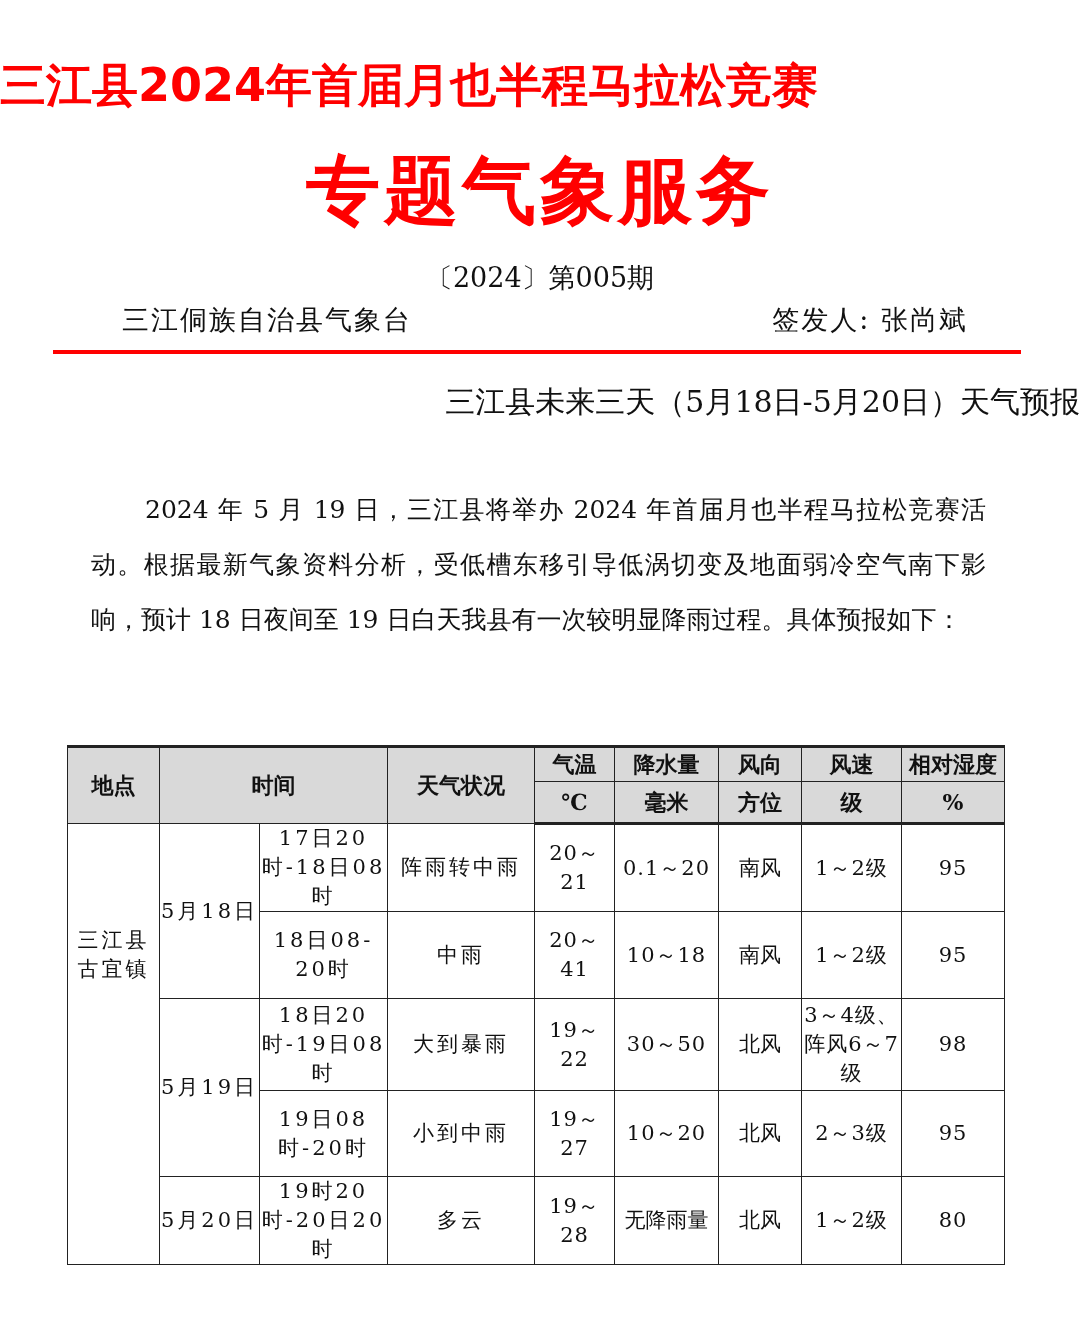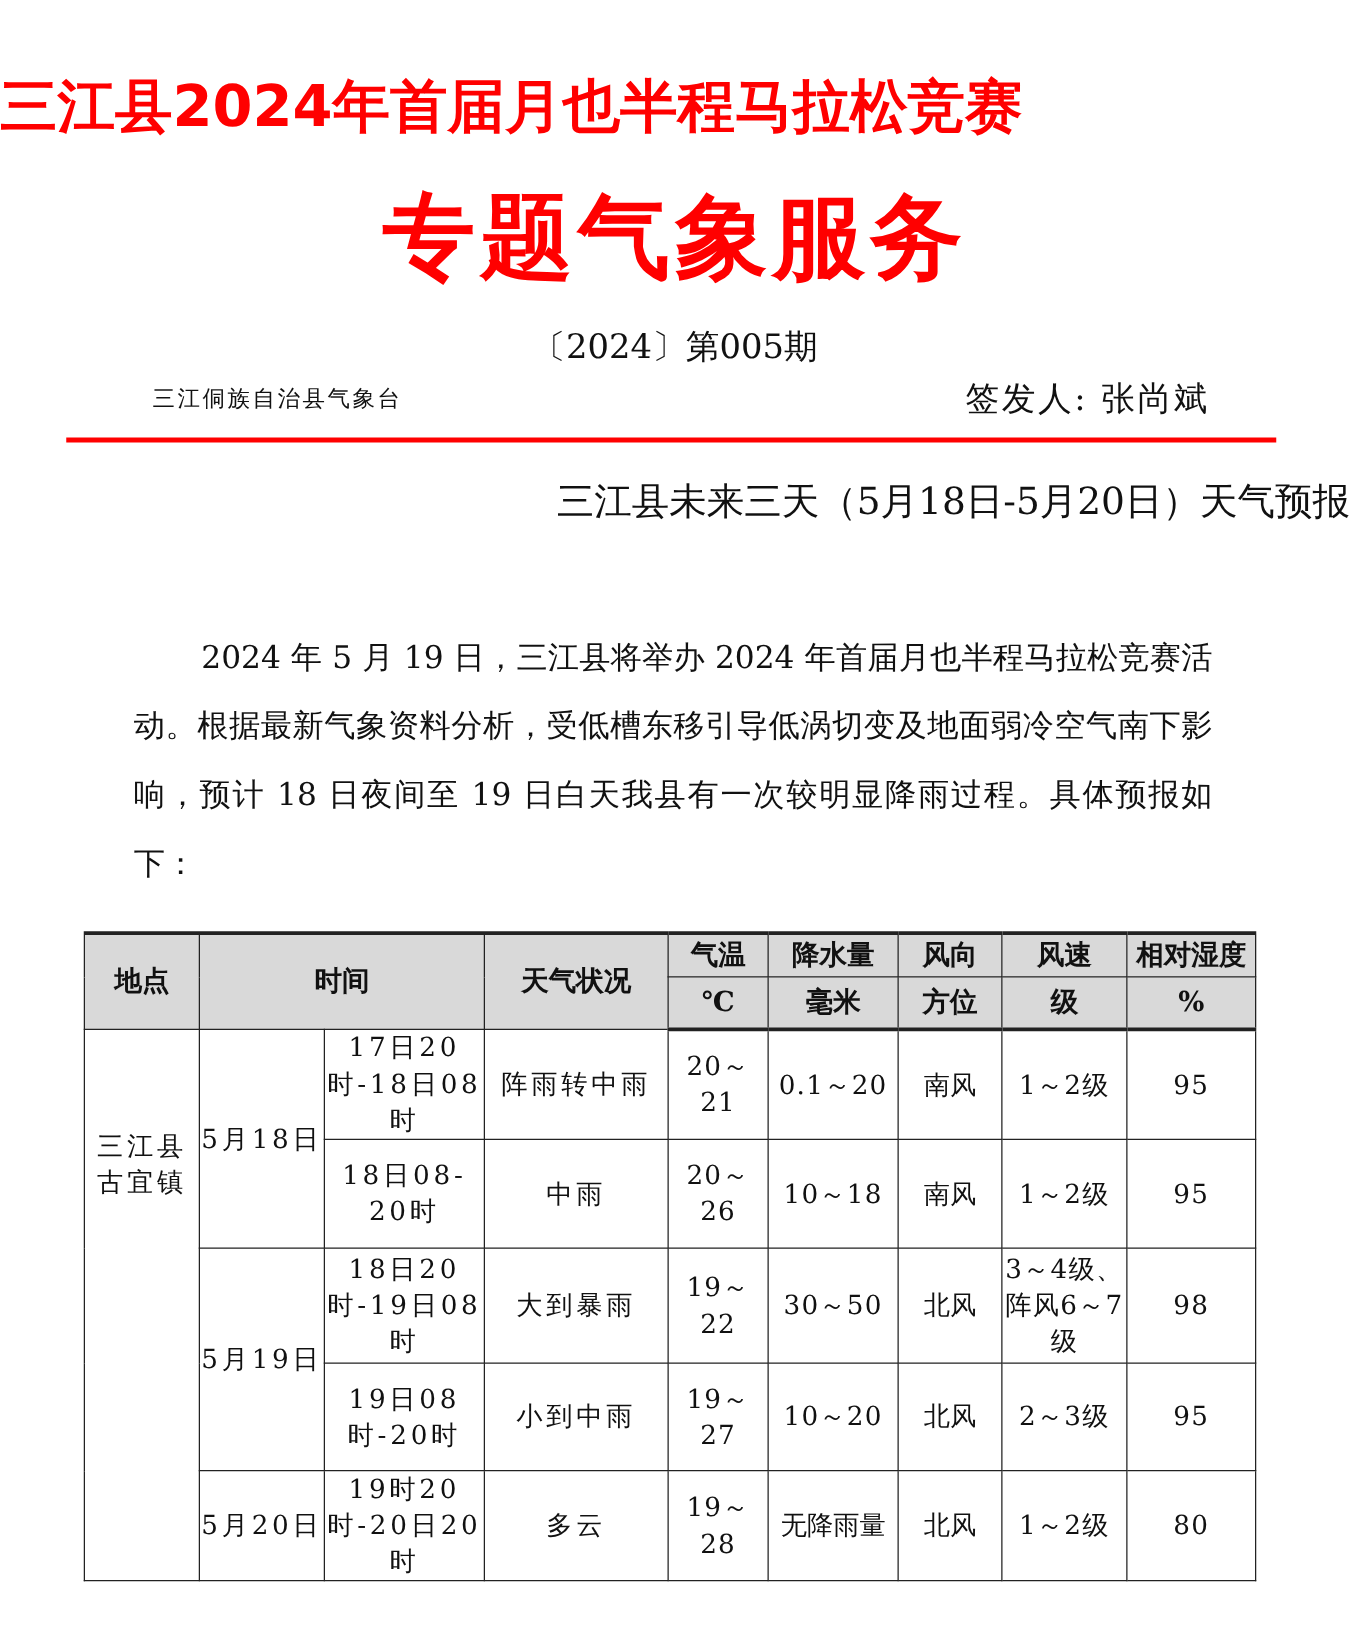--- a/index.html
+++ b/index.html
@@ -6,28 +6,28 @@
   body { width: 1080px; height: 1321px; position: relative; overflow: hidden;
          font-family: "DejaVu Serif", "Liberation Serif", serif; color: #111; }
   .title1 { position: absolute; left: 0; top: 55px; width: 1080px; text-align: left;
             font-family: "DejaVu Sans", "Liberation Sans", sans-serif; font-weight: bold;
             font-size: 46px; color: #ff0000; letter-spacing: 0px; line-height: 60px; }
   .title2 { position: absolute; left: 0; top: 145px; width: 1080px; text-align: center;
             font-family: "DejaVu Sans", "Liberation Sans", sans-serif; font-weight: bold;
             font-size: 74px; color: #ff0000; letter-spacing: 4px; line-height: 90px; }
   .issue { position: absolute; left: 0; top: 258px; width: 1080px; text-align: center;
            font-size: 27px; line-height: 40px; }
-  .org { position: absolute; left: 122px; top: 300px; font-size: 18px; line-height: 40px; letter-spacing: 2px; }
+  .org { position: absolute; left: 122px; top: 300px; font-size: 27px; line-height: 40px; letter-spacing: 2px; }
   .signer { position: absolute; right: 112px; top: 300px; font-size: 27px; line-height: 40px; letter-spacing: 2px; }
   .rule { position: absolute; left: 53px; top: 350px; width: 968px; height: 4px; background: #ff0000; }
   .subtitle { position: absolute; left: 0; top: 380px; width: 1080px; text-align: right;
               font-size: 30px; line-height: 44px; }
   .para { position: absolute; left: 91px; top: 482px; width: 895px; font-size: 25px;
           line-height: 55px; text-align: justify; }
-  .para p { margin: 16px; text-indent: 54px; }
+  .para p { margin: 0; text-indent: 54px; }
 
   table.fc { position: absolute; left: 67px; top: 745px; border-collapse: collapse;
              table-layout: fixed; width: 937px; font-size: 21px; border-radius: 21px; }
   table.fc td, table.fc th { border: 1.5px solid #222; padding: 0; text-align: center;
              vertical-align: middle; line-height: 29px; }
   table.fc th { background: #d9d9d9; font-weight: bold; font-size: 22px; }
   table.fc thead tr:first-child th { border-top: 3px solid #222; }
   table.fc thead tr:last-child th { border-bottom: 3px solid #222; }
   .tight { letter-spacing: 1px; }
   .wide { letter-spacing: 3px; }
@@ -74,34 +74,34 @@
     <tr style="height:42px">
       <th>℃</th>
       <th>毫米</th>
       <th>方位</th>
       <th>级</th>
       <th>%</th>
     </tr>
   </thead>
   <tbody>
     <tr style="height:87px">
-      <td rowspan="5" style="vertical-align:top;padding-top:79px" class="wide">三江县古宜镇</td>
+      <td rowspan="5" style="vertical-align:top;padding-top:102px" class="wide">三江县古宜镇</td>
       <td rowspan="2" class="wide">5月18日</td>
       <td class="wide">17日20时-18日08时</td>
       <td class="wide">阵雨转中雨</td>
       <td class="tight">20～21</td>
       <td class="tight">0.1～20</td>
       <td>南风</td>
       <td class="tight">1～2级</td>
       <td class="tight">95</td>
     </tr>
     <tr style="height:87px">
       <td class="wide">18日08-20时</td>
       <td class="wide">中雨</td>
-      <td class="tight">20～26</td>
+      <td class="tight">20～41</td>
       <td class="tight">10～18</td>
       <td>南风</td>
       <td class="tight">1～2级</td>
       <td class="tight">95</td>
     </tr>
     <tr style="height:92px">
       <td rowspan="2" class="wide">5月19日</td>
       <td class="wide">18日20时-19日08时</td>
       <td class="wide">大到暴雨</td>
       <td class="tight">19～22</td>

